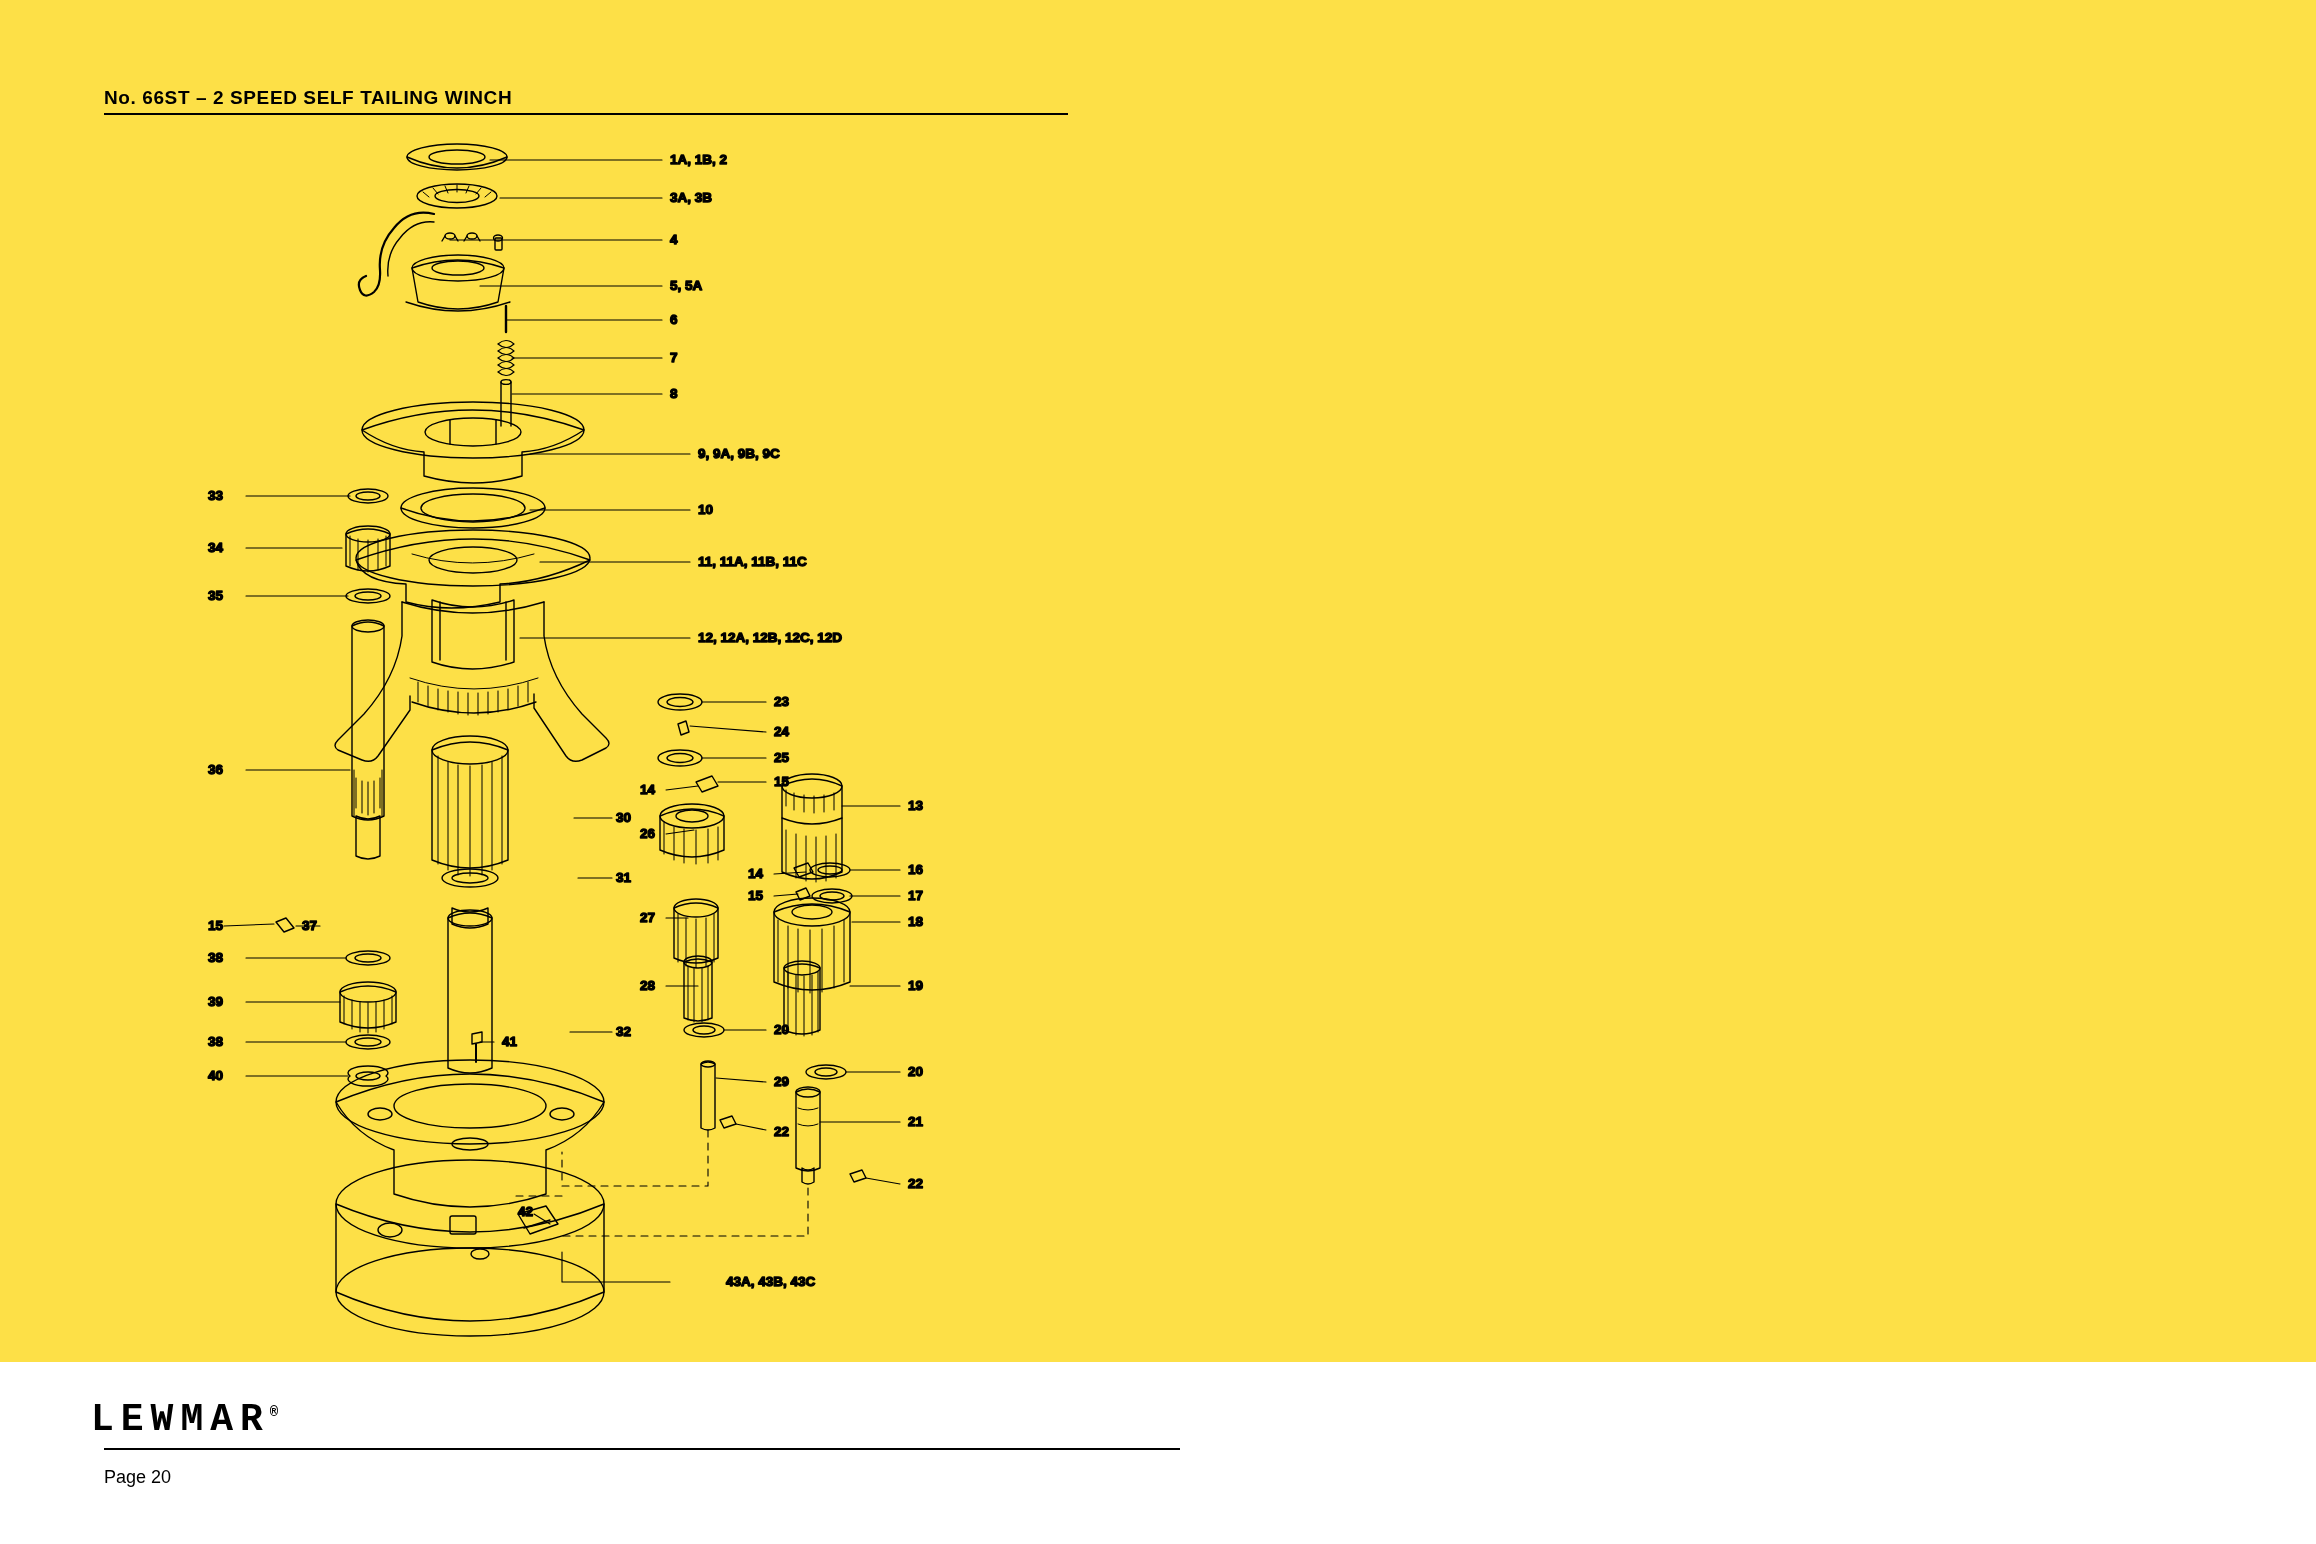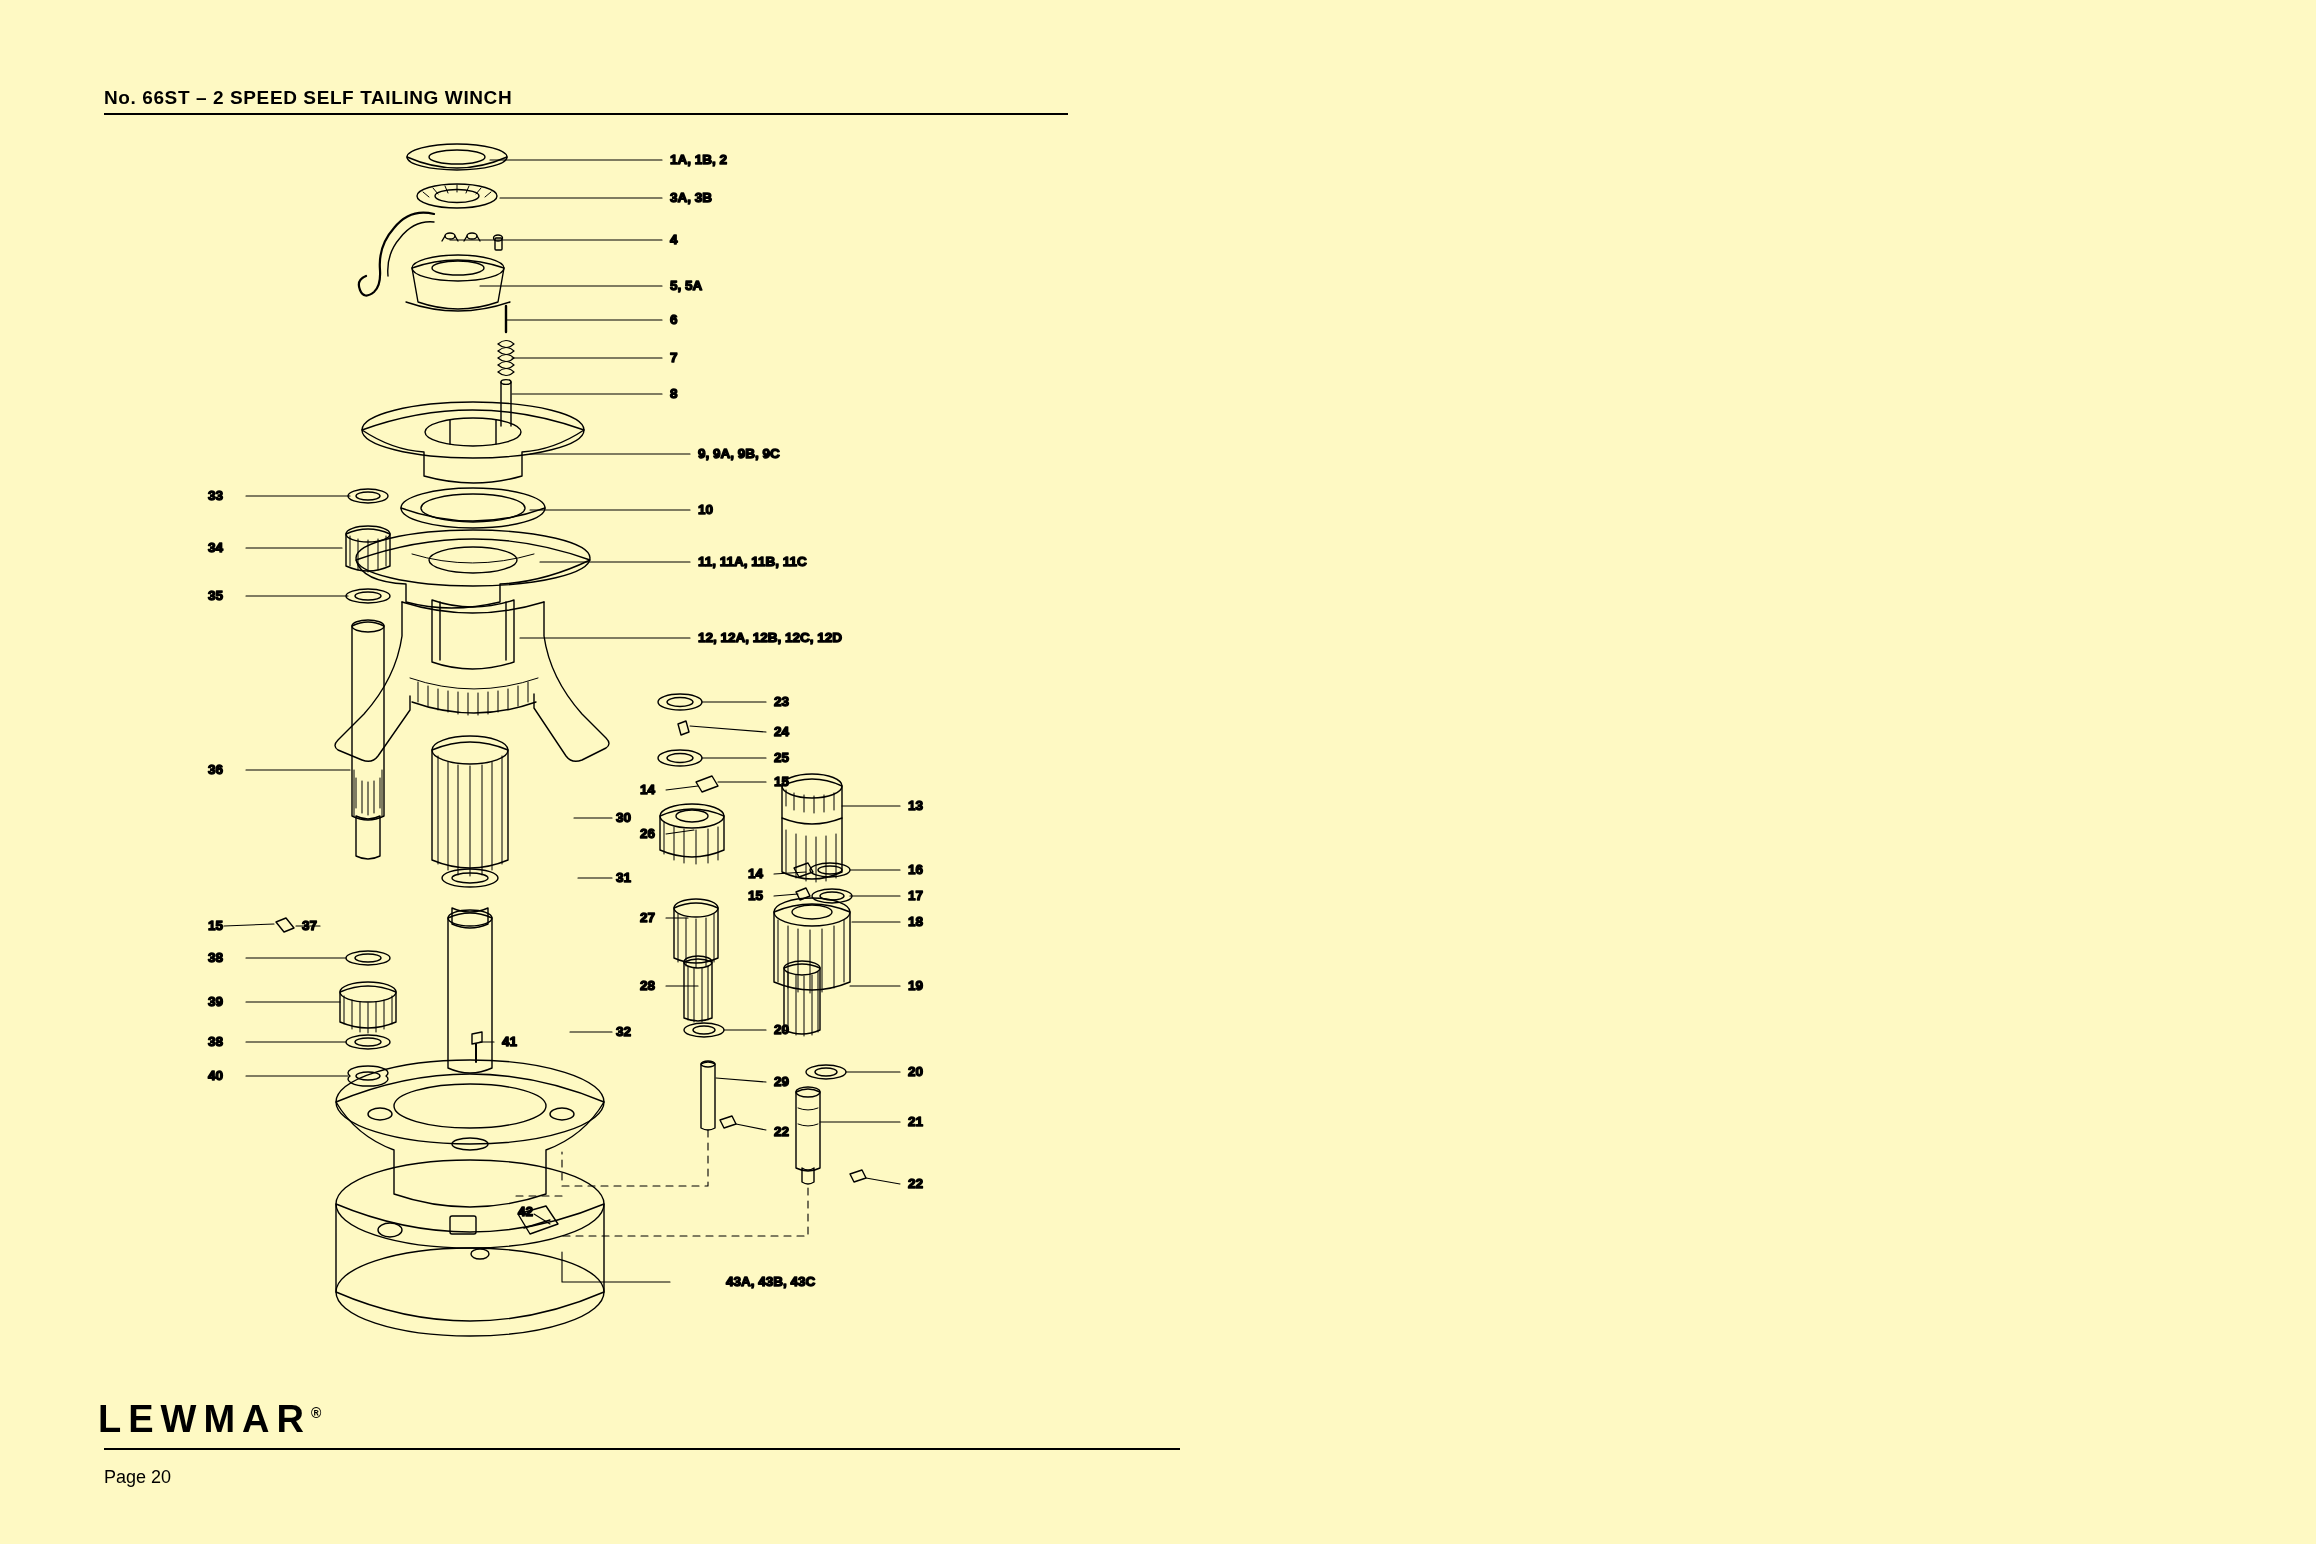--- a/index.html
+++ b/index.html
@@ -12,22 +12,22 @@
     height: 1544px;
     font-family: "Liberation Sans", sans-serif;
     color: #000000;
     position: relative;
     overflow: hidden;
   }
   .page {
     position: absolute;
     left: 0; top: 0;
     width: 2316px;
-    height: 1544px;
-    background: #fef9c3;
+    height: 1362px;
+    background: #fde047;
   }
 
   
   .doc-title {
     position: absolute;
     left: 104px;
     top: 87px;
     font-size: 19px;
     font-weight: bold;
     letter-spacing: 0.6px;
@@ -38,26 +38,26 @@
     left: 104px;
     top: 113px;
     width: 964px;
     height: 2px;
     background: #000;
   }
 
   
   .brand {
     position: absolute;
-    left: 98px;
+    left: 91px;
     top: 1398px;
     font-size: 38px;
     font-weight: bold;
     letter-spacing: 7px;
-    font-family: Liberation Sans, sans-serif;
+    font-family: Liberation Mono, monospace;
   }
   .brand sup {
     font-size: 14px;
     letter-spacing: 0;
     vertical-align: super;
   }
   .footer-rule {
     position: absolute;
     left: 104px;
     top: 1448px;

